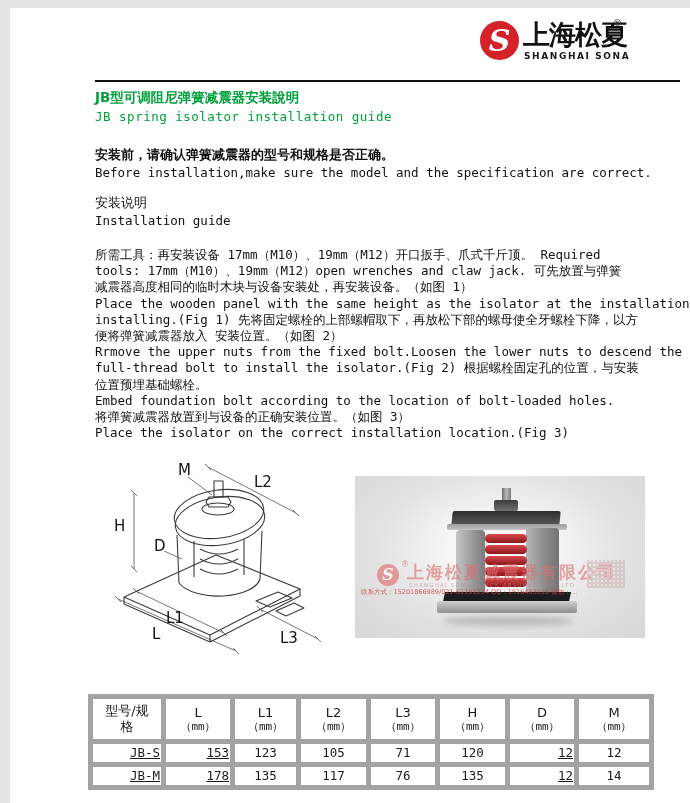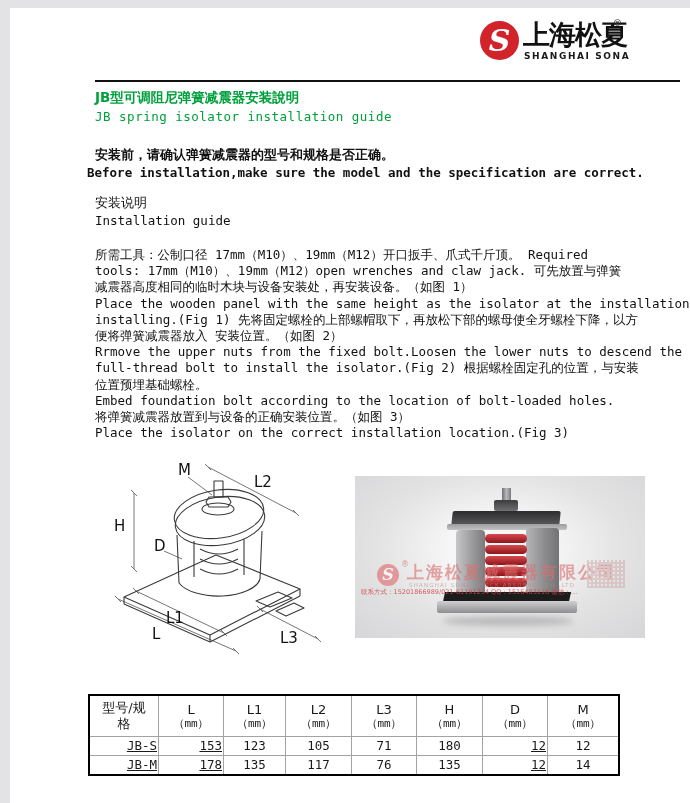--- a/index.html
+++ b/index.html
@@ -25,21 +25,21 @@
   .header-rule{left:85px;top:72px;width:585px;height:2px;background:#111;}
 
   
   .doc-title-cn{left:85px;top:81px;font:bold 13.5px/16px "DejaVu Sans",sans-serif;color:#00a03c;}
   .doc-title-en{left:85px;top:101px;font:12.5px/15px "DejaVu Sans Mono",monospace;color:#00a03c;letter-spacing:.5px;}
 
   
   .cn-line{font:13px/16px "DejaVu Sans",sans-serif;color:#111;}
   .en-line{font:12.5px/16px "DejaVu Sans Mono",monospace;color:#111;}
   .intro-cn{left:85px;top:139px;font-weight:bold;}
-  .intro-en{left:77px;top:157px;font-weight:bold;}
+  .intro-en{left:85px;top:157px;}
   .sec-cn{left:85px;top:187px;}
   .sec-en{left:85px;top:205px;}
   .instructions{left:85px;top:239px;width:540px;}
   .t-line{font:12.5px/16.2px "DejaVu Sans Mono",monospace;color:#111;white-space:nowrap;}
 
   
   .diagram{left:100px;top:443px;width:240px;height:212px;}
   .diagram svg .outline{stroke:#3a3a3a;stroke-width:1.1;fill:none;stroke-linejoin:round;}
   .diagram svg .dim{stroke:#666;stroke-width:.9;fill:none;}
   .diagram svg .dim-label{font:15px "DejaVu Sans",sans-serif;fill:#111;}
@@ -67,21 +67,21 @@
   .wm-en{position:absolute;left:54px;top:22px;font:5.5px/7px "DejaVu Sans",sans-serif;letter-spacing:1.2px;color:#b98a8a;white-space:nowrap;}
   .wm-qr{position:absolute;left:232px;top:0px;width:38px;height:28px;opacity:.8;
     background:
       repeating-linear-gradient(90deg,#cfa9a9 0 2px,transparent 2px 4px),
       repeating-linear-gradient(0deg,#cfb0b0 0 2px,transparent 2px 4px);}
   .wm-contact{left:6px;top:112px;width:280px;font:6.5px/8px "DejaVu Sans",sans-serif;color:#d04545;opacity:.85;white-space:nowrap;}
 
   
   .spec-table{left:78px;top:686px;}
   table{border-collapse:collapse;border:2px solid #000;table-layout:fixed;}
-  th,td{border:1px solid #a3a3a3;padding:0;font-weight:normal;}
+  th,td{border:5px solid #a3a3a3;padding:0;font-weight:normal;}
   th{height:40px;vertical-align:middle;text-align:center;}
   td{height:18px;font:12.5px/18px "DejaVu Sans Mono","DejaVu Sans",monospace;}
   .h-label{font:13px/16px "DejaVu Sans","DejaVu Sans Mono",sans-serif;}
   .h-unit{font:11px/12px "DejaVu Sans Mono",monospace;}
   .c0{width:67px;} .c1{width:63px;} .c2{width:61px;} .c3{width:65px;}
   .c4{width:64px;} .c5{width:65px;} .c6{width:63px;} .c7{width:70px;}
   th.c0 .h-label{padding:0 7px;}
   td.al-r{text-align:right;padding-right:1px;text-decoration:underline;}
   td.al-c{text-align:center;}
 </style>
@@ -101,21 +101,21 @@
   <div class="abs doc-title-en">JB spring isolator installation guide</div>
   <div class="abs doc-title-cn">JB型可调阻尼弹簧减震器安装說明</div>
 
   <div class="abs cn-line intro-cn">安装前，请确认弹簧减震器的型号和规格是否正确。</div>
   <div class="abs en-line intro-en">Before installation,make sure the model and the specification are correct.</div>
 
   <div class="abs cn-line sec-cn">安装说明</div>
   <div class="abs en-line sec-en">Installation guide</div>
 
   <div class="abs instructions">
-    <div class="t-line">所需工具：公制口径 17mm（M10）、19mm（M12）开口扳手、爪式千斤顶。 Required</div>
+    <div class="t-line">所需工具：再安装设备 17mm（M10）、19mm（M12）开口扳手、爪式千斤顶。 Required</div>
     <div class="t-line">tools: 17mm（M10）、19mm（M12）open wrenches and claw jack. 可先放置与弹簧</div>
     <div class="t-line">减震器高度相同的临时木块与设备安装处，再安装设备。（如图 1）</div>
     <div class="t-line">Place the wooden panel with the same height as the isolator at the installation before</div>
     <div class="t-line">installing.(Fig 1) 先将固定螺栓的上部螺帽取下，再放松下部的螺母使全牙螺栓下降，以方</div>
     <div class="t-line">便将弹簧减震器放入 安装位置。（如图 2）</div>
     <div class="t-line">Rrmove the upper nuts from the fixed bolt.Loosen the lower nuts to descend the</div>
     <div class="t-line">full-thread bolt to install the isolator.(Fig 2) 根据螺栓固定孔的位置，与安装</div>
     <div class="t-line">位置预埋基础螺栓。</div>
     <div class="t-line">Embed foundation bolt according to the location of bolt-loaded holes.</div>
     <div class="t-line">将弹簧减震器放置到与设备的正确安装位置。（如图 3）</div>
@@ -244,21 +244,21 @@
             </th>
         </tr>
       </thead>
       <tbody>
         <tr>
           <td class="c0 al-r">JB-S</td>
           <td class="c1 al-r">153</td>
           <td class="c2 al-c">123</td>
           <td class="c3 al-c">105</td>
           <td class="c4 al-c">71</td>
-          <td class="c5 al-c">180</td>
+          <td class="c5 al-c">120</td>
           <td class="c6 al-r">12</td>
           <td class="c7 al-c">12</td>
         </tr>
         <tr>
           <td class="c0 al-r">JB-M</td>
           <td class="c1 al-r">178</td>
           <td class="c2 al-c">135</td>
           <td class="c3 al-c">117</td>
           <td class="c4 al-c">76</td>
           <td class="c5 al-c">135</td>

